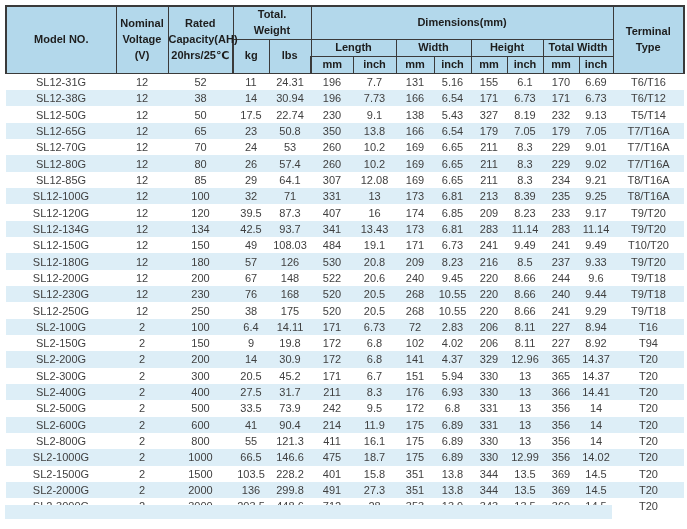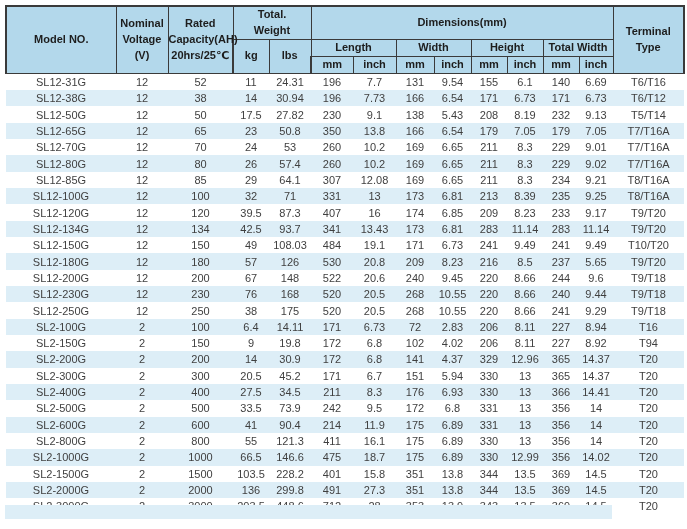--- a/index.html
+++ b/index.html
@@ -121,24 +121,24 @@
     <tbody>
         <tr>
           <td>SL12-31G</td>
           <td>12</td>
           <td>52</td>
           <td>11</td>
           <td>24.31</td>
           <td>196</td>
           <td>7.7</td>
           <td>131</td>
-          <td>9.54</td>
+          <td>5.16</td>
           <td>155</td>
           <td>6.1</td>
-          <td>140</td>
+          <td>170</td>
           <td>6.69</td>
           <td>T6/T16</td>
         </tr>
         <tr>
           <td>SL12-38G</td>
           <td>12</td>
           <td>38</td>
           <td>14</td>
           <td>30.94</td>
           <td>196</td>
@@ -149,26 +149,26 @@
           <td>6.73</td>
           <td>171</td>
           <td>6.73</td>
           <td>T6/T12</td>
         </tr>
         <tr>
           <td>SL12-50G</td>
           <td>12</td>
           <td>50</td>
           <td>17.5</td>
-          <td>27.82</td>
+          <td>22.74</td>
           <td>230</td>
           <td>9.1</td>
           <td>138</td>
           <td>5.43</td>
-          <td>208</td>
+          <td>327</td>
           <td>8.19</td>
           <td>232</td>
           <td>9.13</td>
           <td>T5/T14</td>
         </tr>
         <tr>
           <td>SL12-65G</td>
           <td>12</td>
           <td>65</td>
           <td>23</td>
@@ -301,21 +301,21 @@
           <td>180</td>
           <td>57</td>
           <td>126</td>
           <td>530</td>
           <td>20.8</td>
           <td>209</td>
           <td>8.23</td>
           <td>216</td>
           <td>8.5</td>
           <td>237</td>
-          <td>5.65</td>
+          <td>9.33</td>
           <td>T9/T20</td>
         </tr>
         <tr>
           <td>SL12-200G</td>
           <td>12</td>
           <td>200</td>
           <td>67</td>
           <td>148</td>
           <td>522</td>
           <td>20.6</td>
@@ -421,21 +421,21 @@
           <td>13</td>
           <td>365</td>
           <td>14.37</td>
           <td>T20</td>
         </tr>
         <tr>
           <td>SL2-400G</td>
           <td>2</td>
           <td>400</td>
           <td>27.5</td>
-          <td>34.5</td>
+          <td>31.7</td>
           <td>211</td>
           <td>8.3</td>
           <td>176</td>
           <td>6.93</td>
           <td>330</td>
           <td>13</td>
           <td>366</td>
           <td>14.41</td>
           <td>T20</td>
         </tr>

